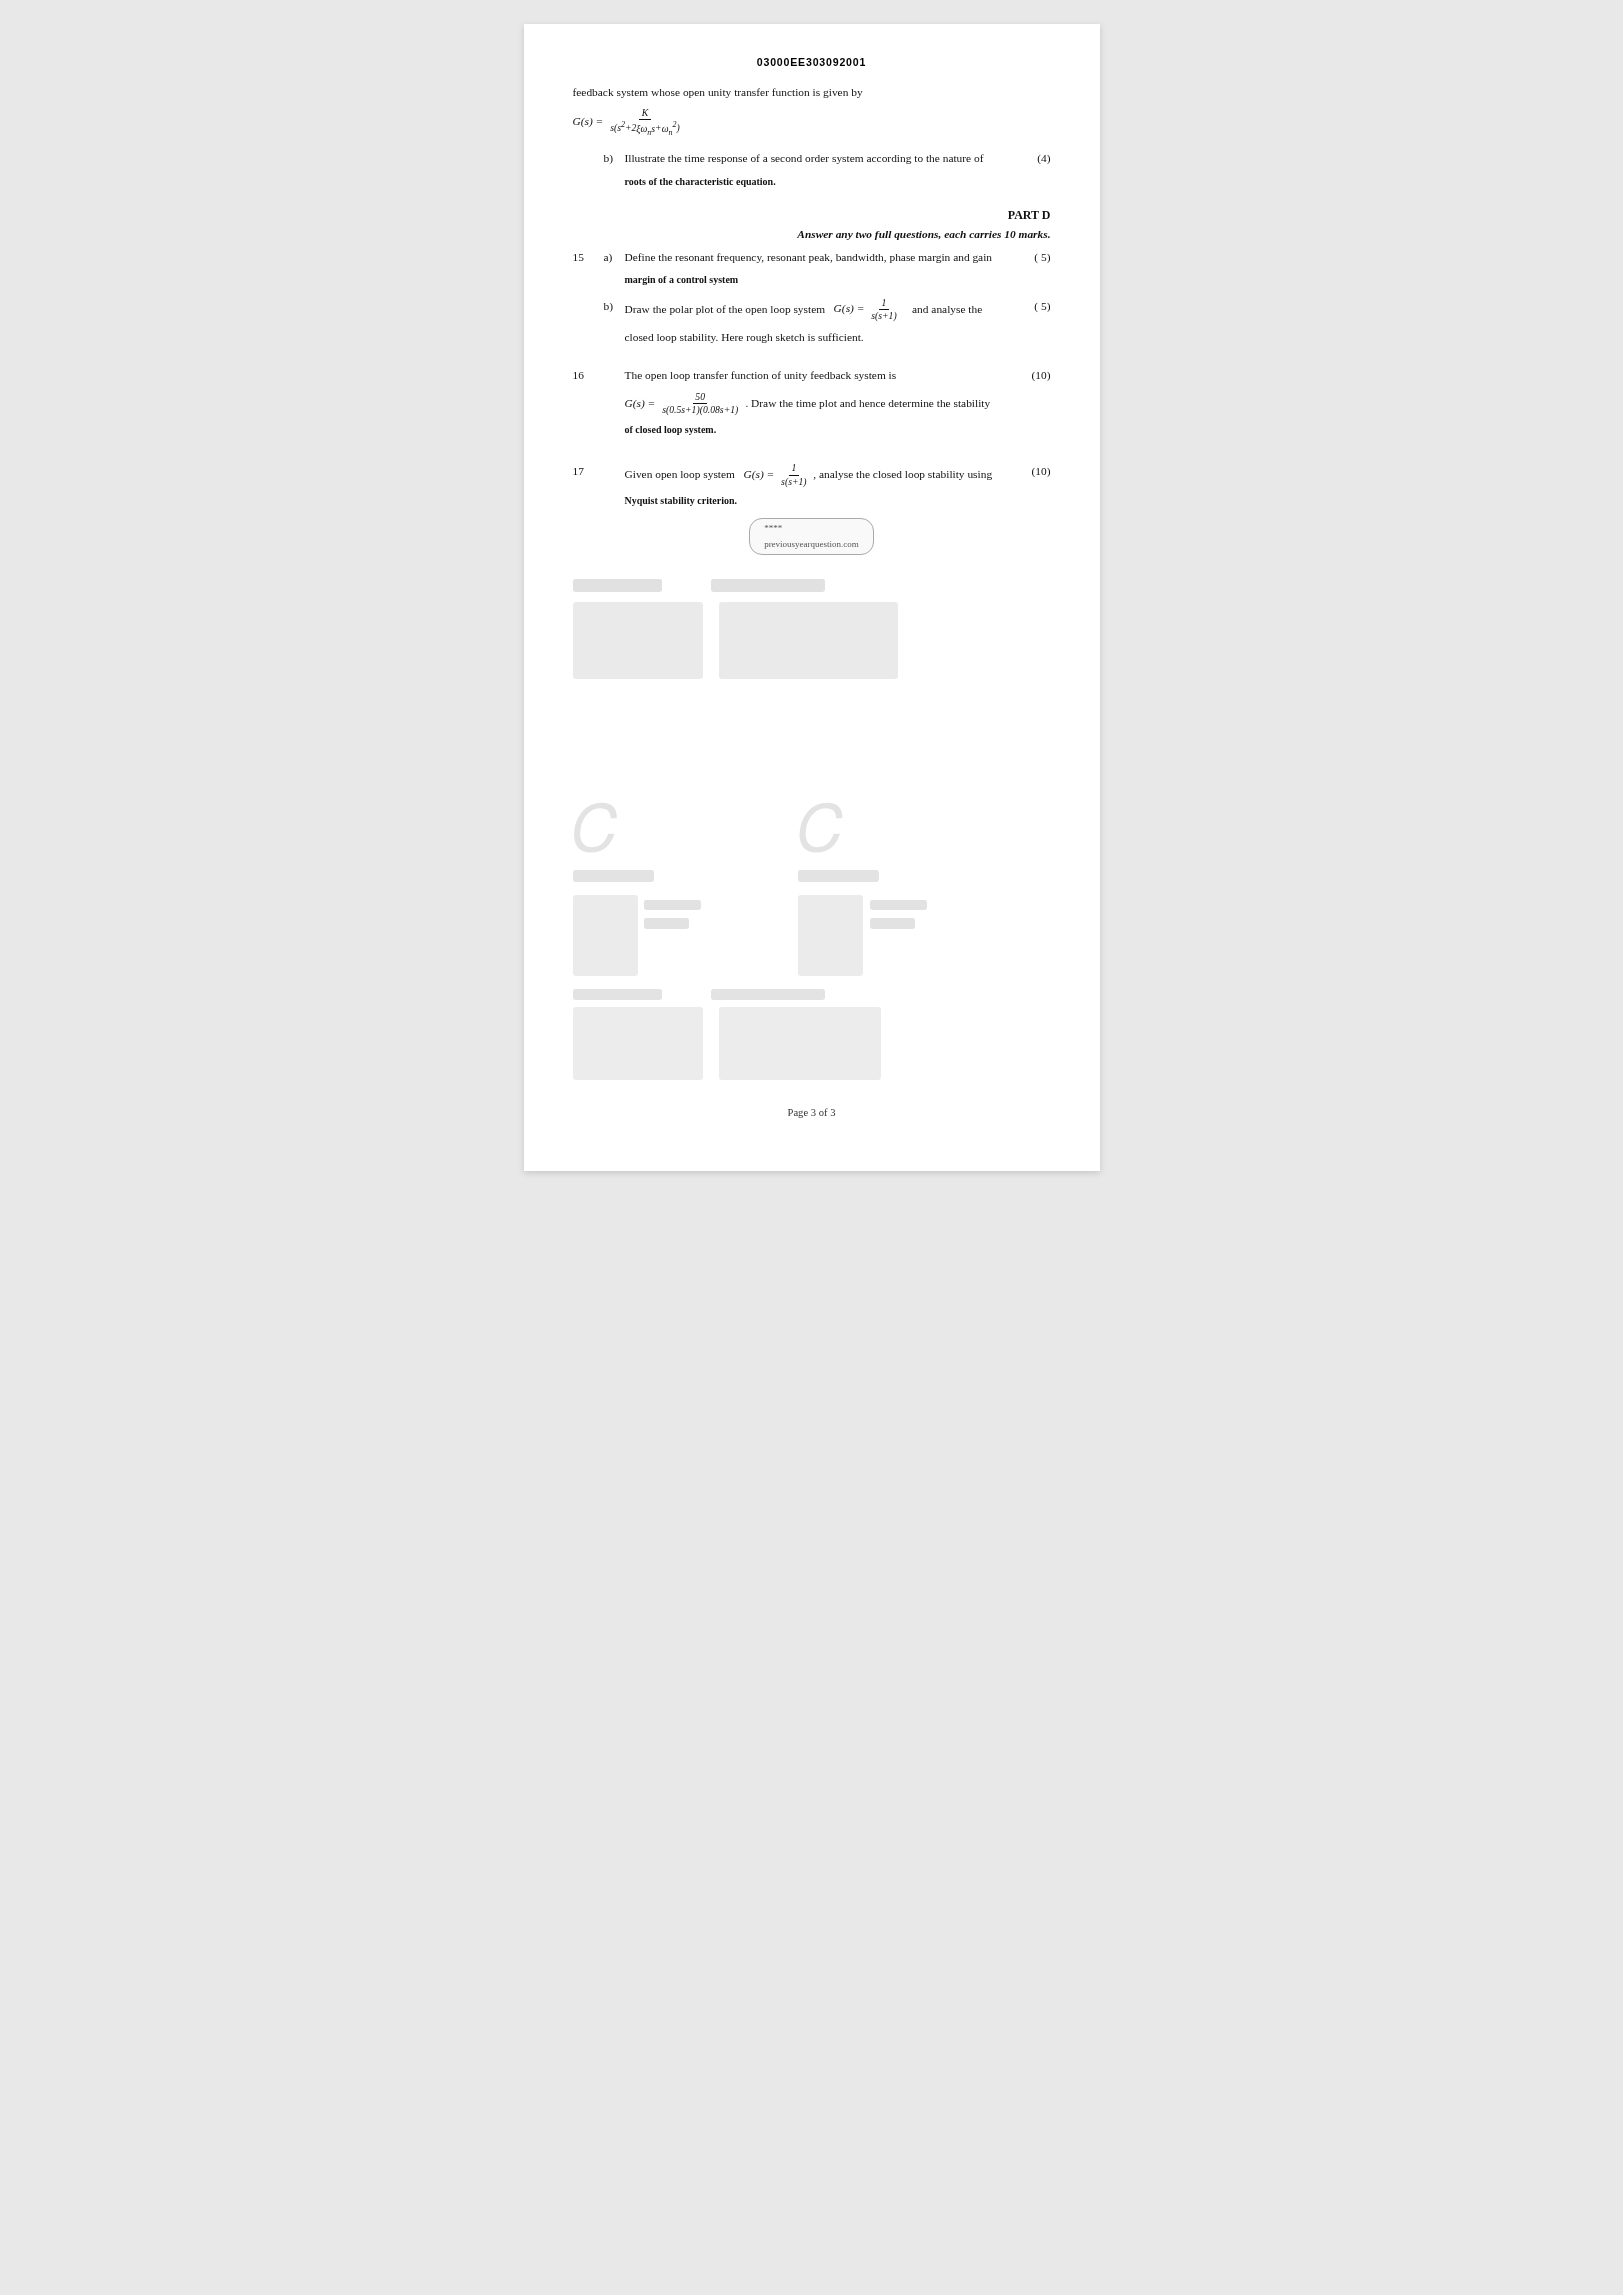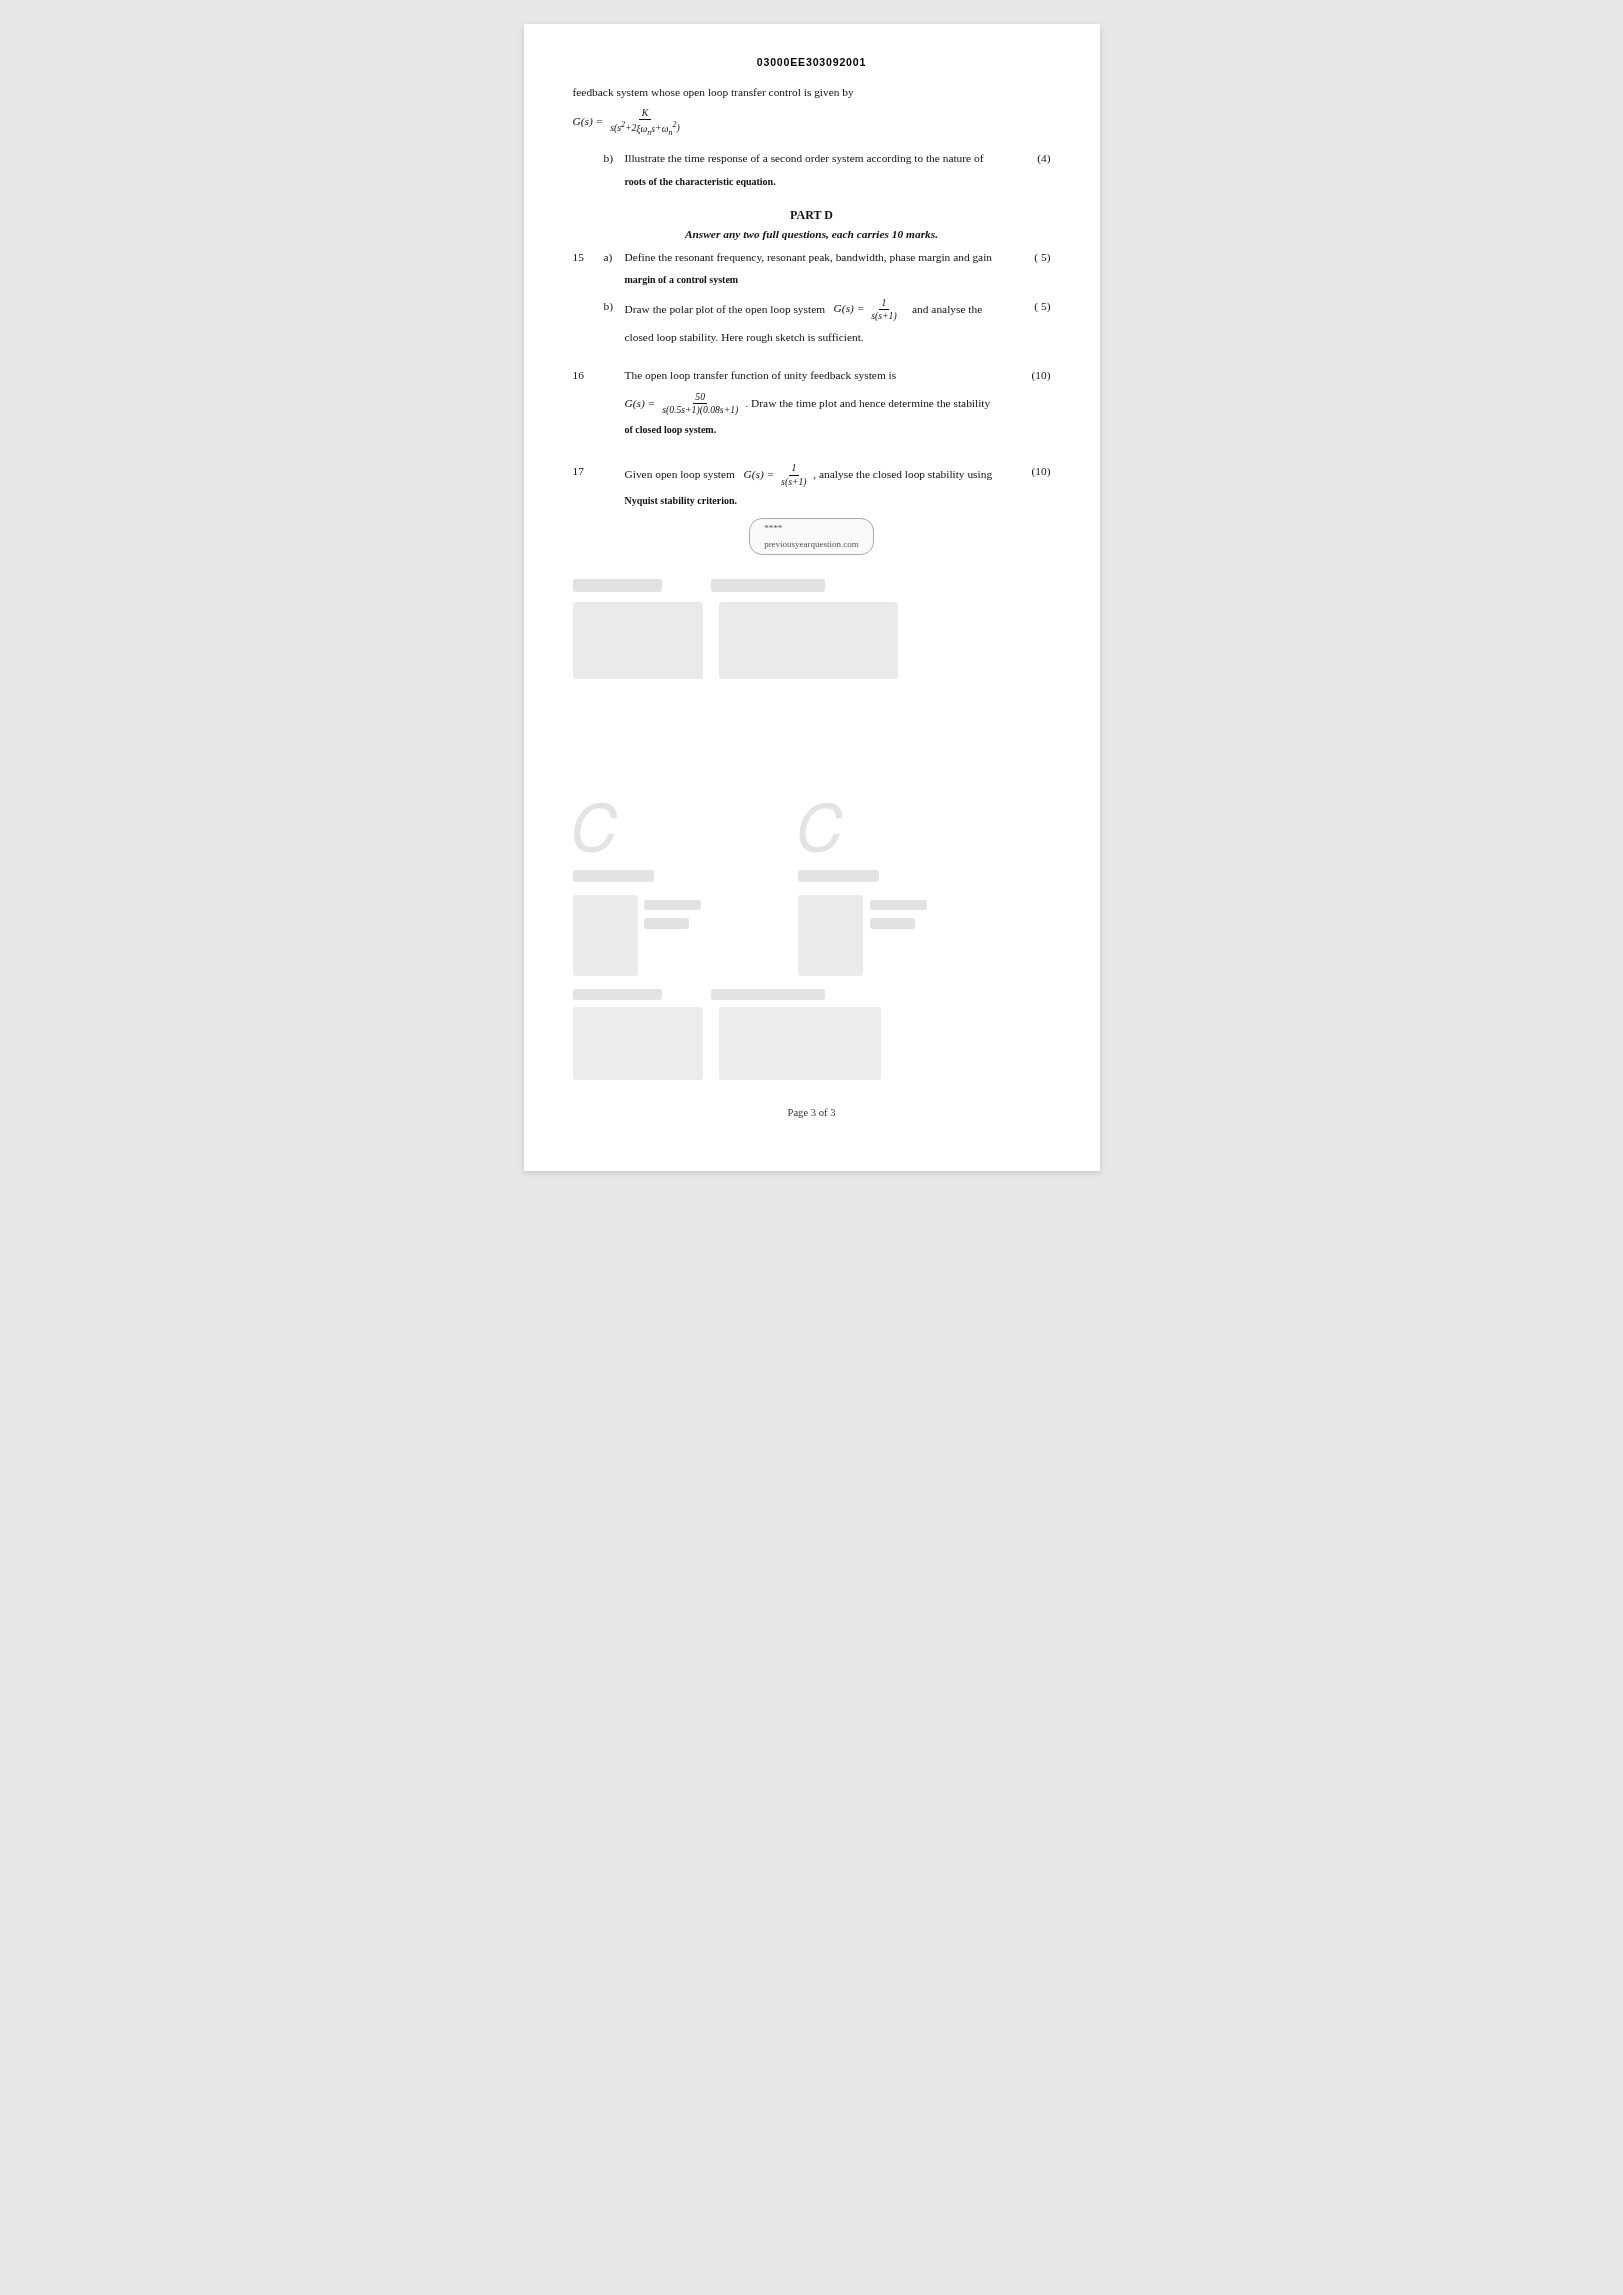--- a/index.html
+++ b/index.html
@@ -56,21 +56,21 @@
       flex: 1;
       font-size: 11.4px;
       line-height: 1.65;
     }
     .q-marks {
       min-width: 34px;
       text-align: right;
       font-size: 11.4px;
     }
     .part-header {
-      text-align: center;
+      text-align: right;
       margin: 14.6px 0 3.2px 0;
     }
     .part-title {
       font-weight: bold;
       font-size: 12px;
     }
     .part-subtitle {
       font-style: italic;
       font-size: 11.4px;
       font-weight: bold;
@@ -181,21 +181,21 @@
 
 <div class="page">
 
   <div class="header">
     <span>03000EE303092001</span>
   </div>
 
   <div class="content">
 
     <div class="intro-line">
-      <span>feedback  system  whose  open  loop  transfer  control  is  given  by</span>
+      <span>feedback  system  whose  open  unity  transfer  function  is  given  by</span>
     </div>
 
     <div class="formula-line">
       <span class="math">
         <em>G</em>(<em>s</em>) = 
         <span class="fraction">
           <span class="num"><em>K</em></span>
           <span class="den"><em>s</em>(<em>s</em><sup>2</sup>+2<em>ξω<sub>n</sub>s</em>+<em>ω<sub>n</sub></em><sup>2</sup>)</span>
         </span>
       </span>

